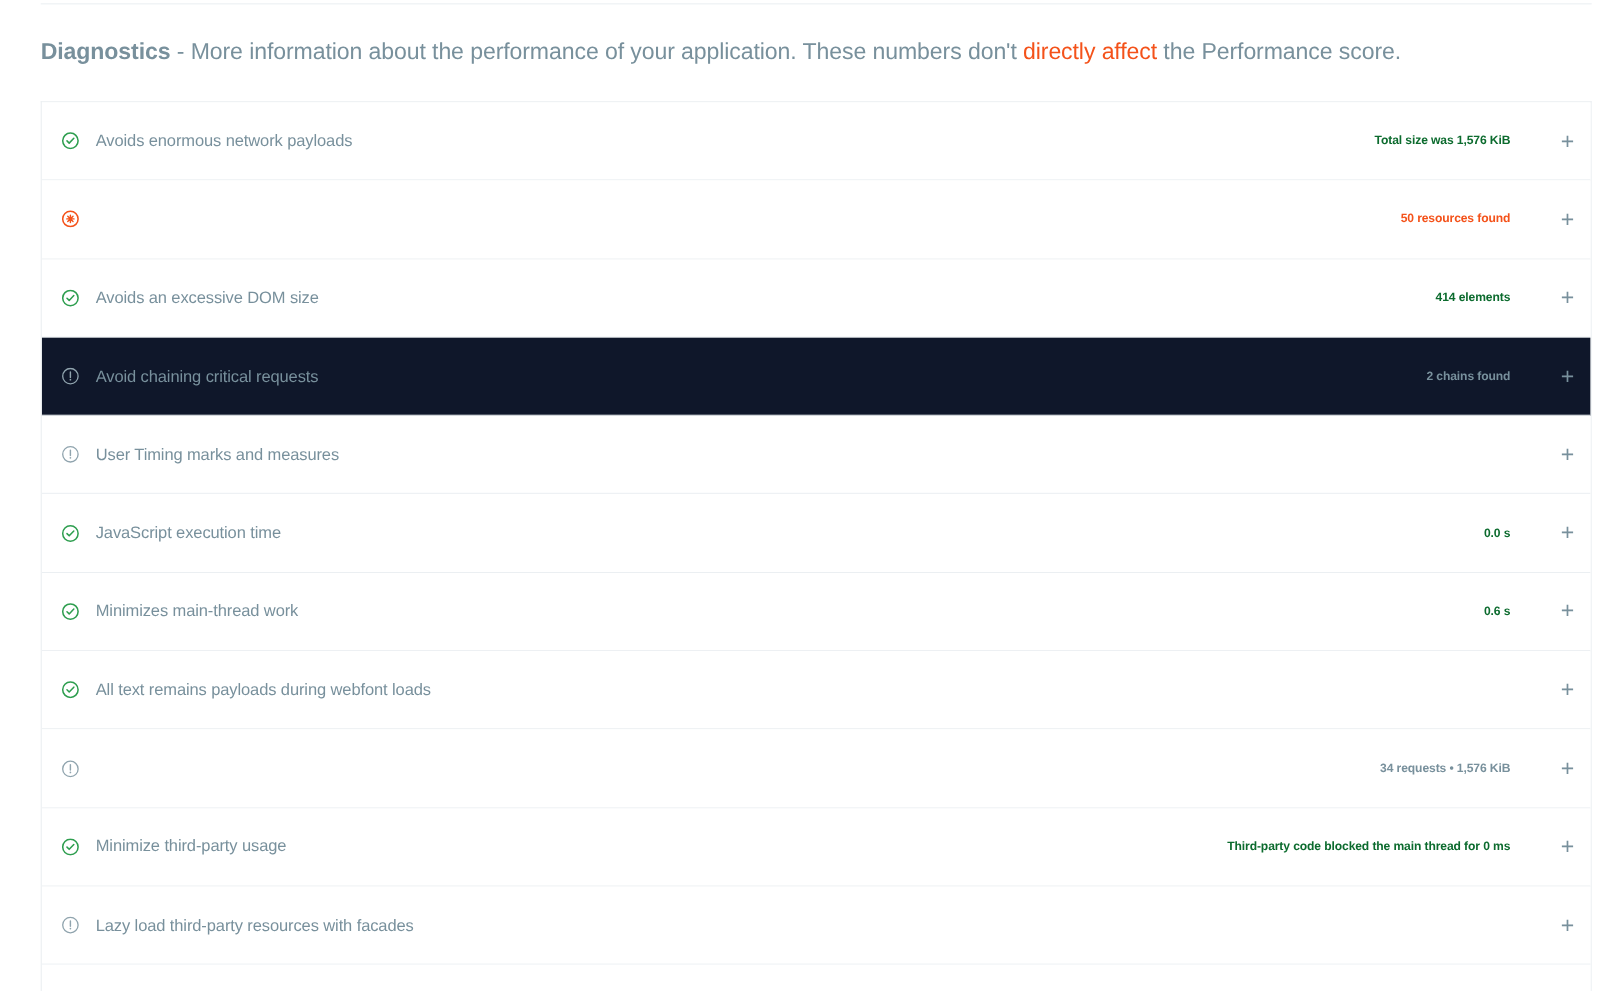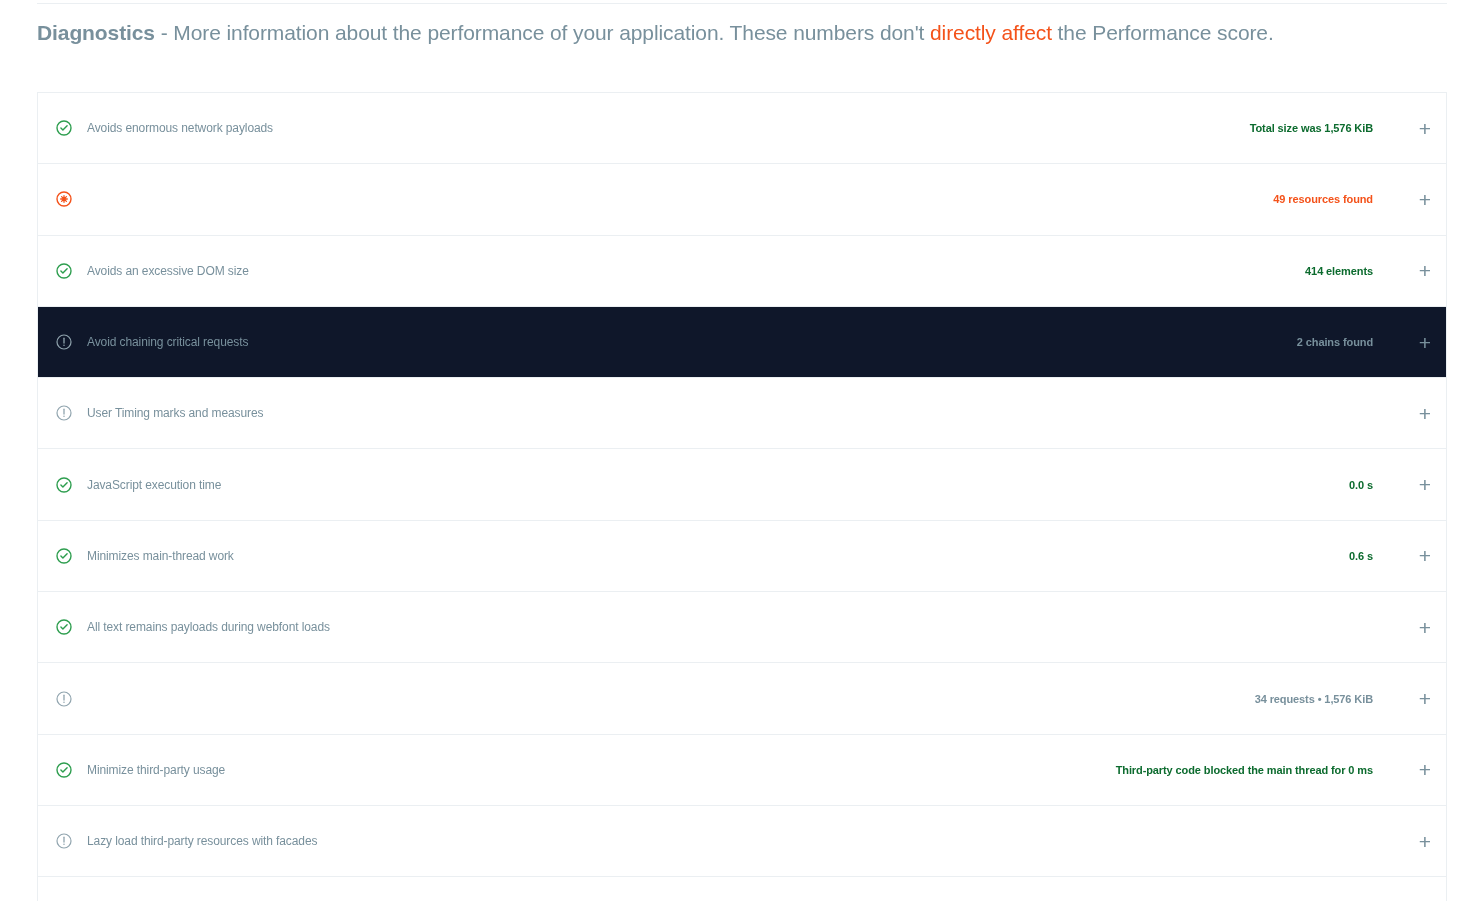--- a/index.html
+++ b/index.html
@@ -25,21 +25,21 @@
     left: 37px;
     top: 3px;
     width: 1410px;
     height: 1px;
     background: #ebeff2;
   }
 
   .section-header {
     position: absolute;
     left: 37px;
-    top: 18px;
+    top: 33px;
     width: 1410px;
     font-size: 21px;
     line-height: 30px;
     color: #78909c;
     white-space: nowrap;
     letter-spacing: -0.1px;
   }
   .section-header .title {
     font-weight: bold;
     color: #78909c;
@@ -76,21 +76,21 @@
   .status-icon {
     flex: 0 0 auto;
     width: 16px;
     height: 16px;
     margin-right: 15px;
     display: block;
   }
 
   .audit-title {
     flex: 0 0 auto;
-    font-size: 12px;
+    font-size: 15px;
     color: #78909c;
     letter-spacing: -0.1px;
     white-space: nowrap;
   }
 
   .spacer { flex: 1 1 auto; }
 
   .audit-value {
     flex: 0 0 auto;
     font-size: 11px;
@@ -140,21 +140,21 @@
         <span class="spacer"></span>
         <span class="audit-value pass">Total size was 1,576 KiB</span>
         <span class="expand-btn">+</span>
       </div>
       <div class="audit-row">
         <span class="status-icon"><svg width="16" height="16" viewBox="0 0 16 16">
             <circle cx="8" cy="8" r="7" fill="none" stroke="#f4521a" stroke-width="1.4"></circle>
             <path d="M5.6 5.6 L10.4 10.4 M10.4 5.6 L5.6 10.4 M8 4.7 L8 11.3 M4.7 8 L11.3 8" fill="none" stroke="#f4521a" stroke-width="1.3" stroke-linecap="round"></path>
           </svg></span>
         <span class="spacer"></span>
-        <span class="audit-value fail">49 resources found</span>
+        <span class="audit-value fail">50 resources found</span>
         <span class="expand-btn">+</span>
       </div>
       <div class="audit-row">
         <span class="status-icon"><svg width="16" height="16" viewBox="0 0 16 16">
             <circle cx="8" cy="8" r="7" fill="none" stroke="#2e9e4f" stroke-width="1.4"></circle>
             <path d="M4.9 8.1 L6.9 10.1 L11.1 5.7" fill="none" stroke="#2e9e4f" stroke-width="1.4" stroke-linecap="round" stroke-linejoin="round"></path>
           </svg></span>
         <span class="audit-title">Avoids an excessive DOM size</span>
         <span class="spacer"></span>
         <span class="audit-value pass">414 elements</span>

